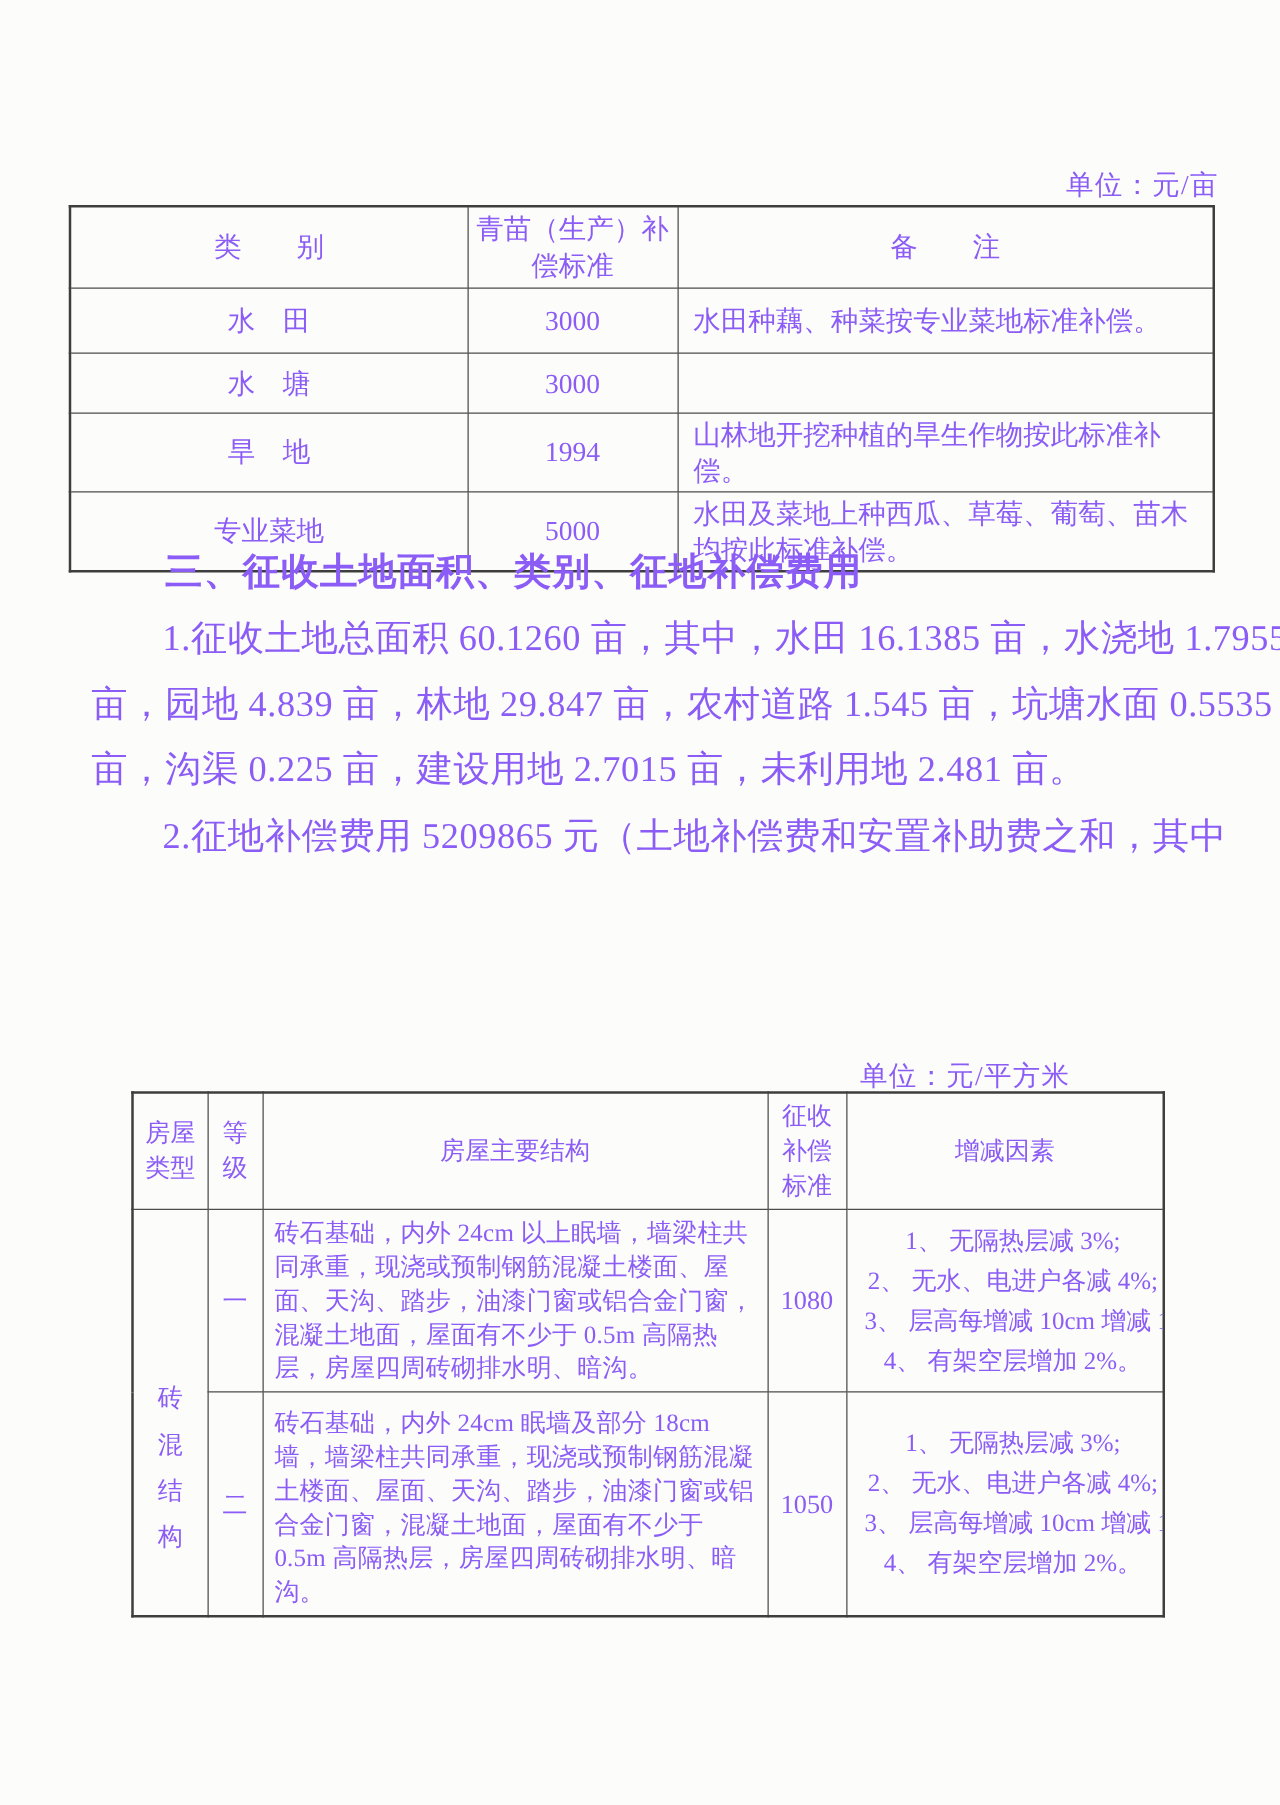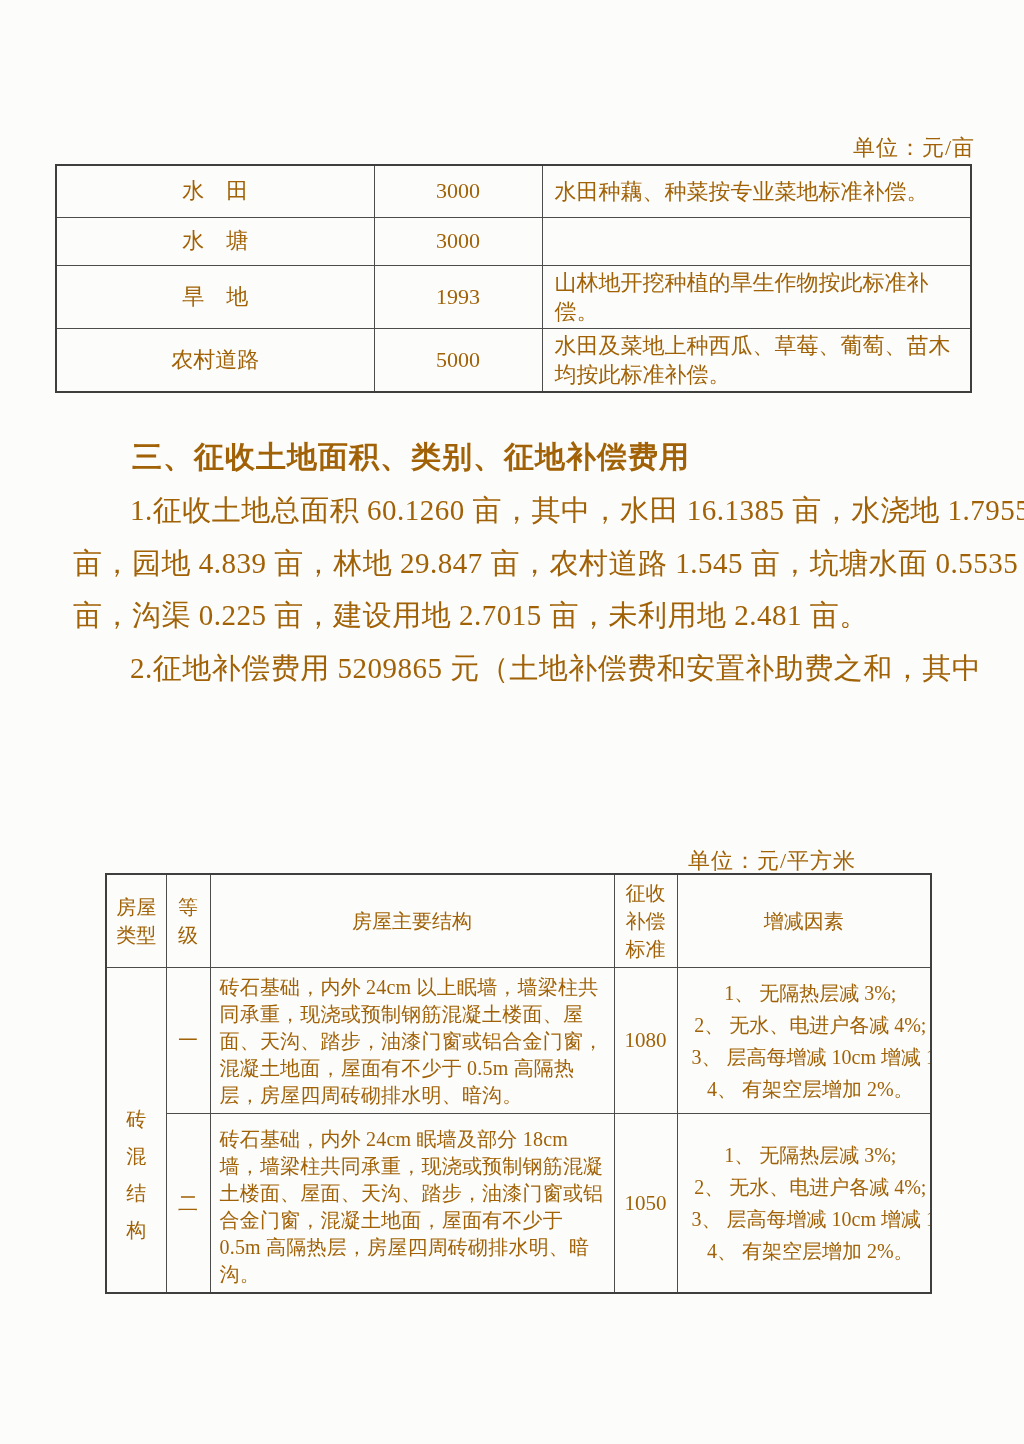--- a/index.html
+++ b/index.html
@@ -2,21 +2,21 @@
 <html><head>
 <meta charset="utf-8">
 <style>
   html,body{margin:0;padding:0;background:#e8e8e8;}
   .page{
     position:relative;
     width:1024px;height:1444px;
     margin:0 auto;
     background:#fcfcfa;
     font-family:"Liberation Serif","DejaVu Serif",serif;
-    color:#a16207;
+    color:#8b5cf6;
     overflow:hidden;
   }
   .abs{position:absolute;}
   .unit-label{font-size:22px;letter-spacing:1px;white-space:nowrap;}
   .body-line{font-size:29px;white-space:nowrap;letter-spacing:0.5px;}
   .sec-heading{font-size:30px;font-weight:bold;white-space:nowrap;letter-spacing:1px;}
   .subtitle{font-size:29px;text-align:center;width:1024px;letter-spacing:2px;}
 
   table{border-collapse:collapse;table-layout:fixed;}
   .doc-table{border:2px solid #3e3e3e;}
@@ -53,37 +53,42 @@
 
   <div class="abs unit-label" style="top:133px;right:49px;">单位：元/亩</div>
 
   <table class="abs doc-table t1">
     <colgroup>
       <col style="width:318px">
         <col style="width:168px">
         <col style="width:429px">
     </colgroup>
     <tbody>
+        <tr style="height:50px;">
+      <td class="hdr">类　　别</td>
+      <td class="hdr">青苗（生产）补偿标准</td>
+      <td class="hdr">备　　注</td>
+    </tr>
     <tr style="height:52px;">
       <td class="c-center">水　田</td>
       <td class="c-center">3000</td>
       <td class="c-note">水田种藕、种菜按专业菜地标准补偿。</td>
     </tr>
     <tr style="height:48px;">
       <td class="c-center">水　塘</td>
       <td class="c-center">3000</td>
       <td class="c-note"></td>
     </tr>
     <tr style="height:52px;">
       <td class="c-center">旱　地</td>
-      <td class="c-center">1993</td>
+      <td class="c-center">1994</td>
       <td class="c-note">山林地开挖种植的旱生作物按此标准补偿。</td>
     </tr>
     <tr style="height:61px;">
-      <td class="c-center">农村道路</td>
+      <td class="c-center">专业菜地</td>
       <td class="c-center">5000</td>
       <td class="c-note">水田及菜地上种西瓜、草莓、葡萄、苗木均按此标准补偿。</td>
     </tr>
   </tbody>
     </table>
 
   <div class="abs sec-heading" style="left:132px;top:437px;">三、征收土地面积、类别、征地补偿费用</div>
 
   <div class="abs body-line" style="left:130px;top:491px;">1.征收土地总面积 60.1260 亩，其中，水田 16.1385 亩，水浇地 1.7955</div>
   <div class="abs body-line" style="left:73px;top:544px;">亩，园地 4.839 亩，林地 29.847 亩，农村道路 1.545 亩，坑塘水面 0.5535</div>

